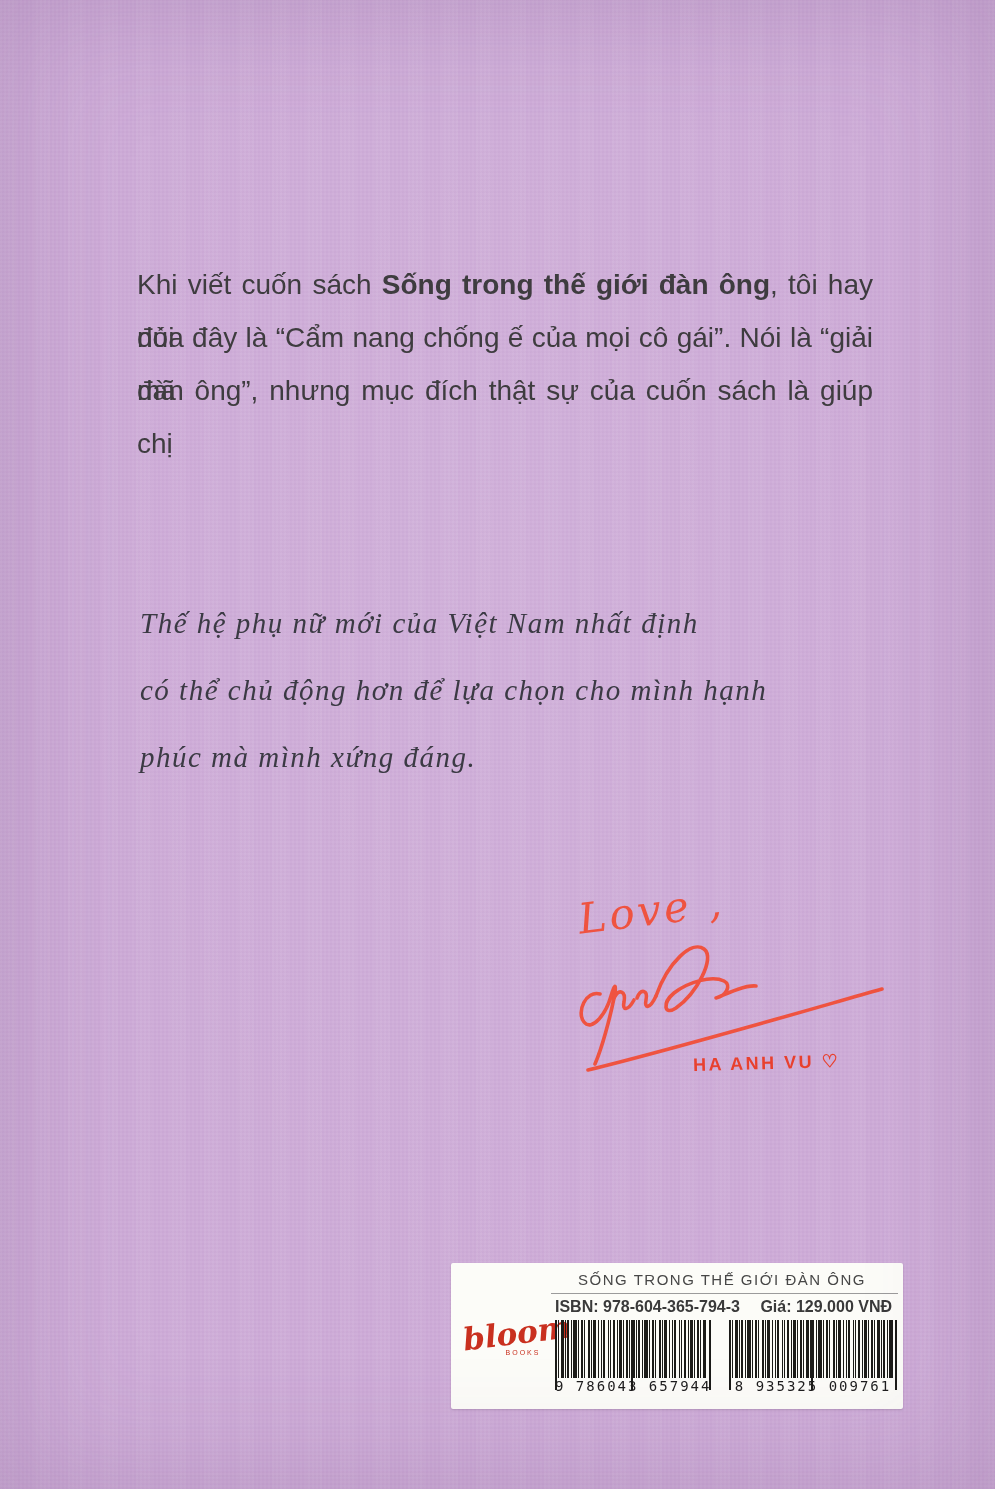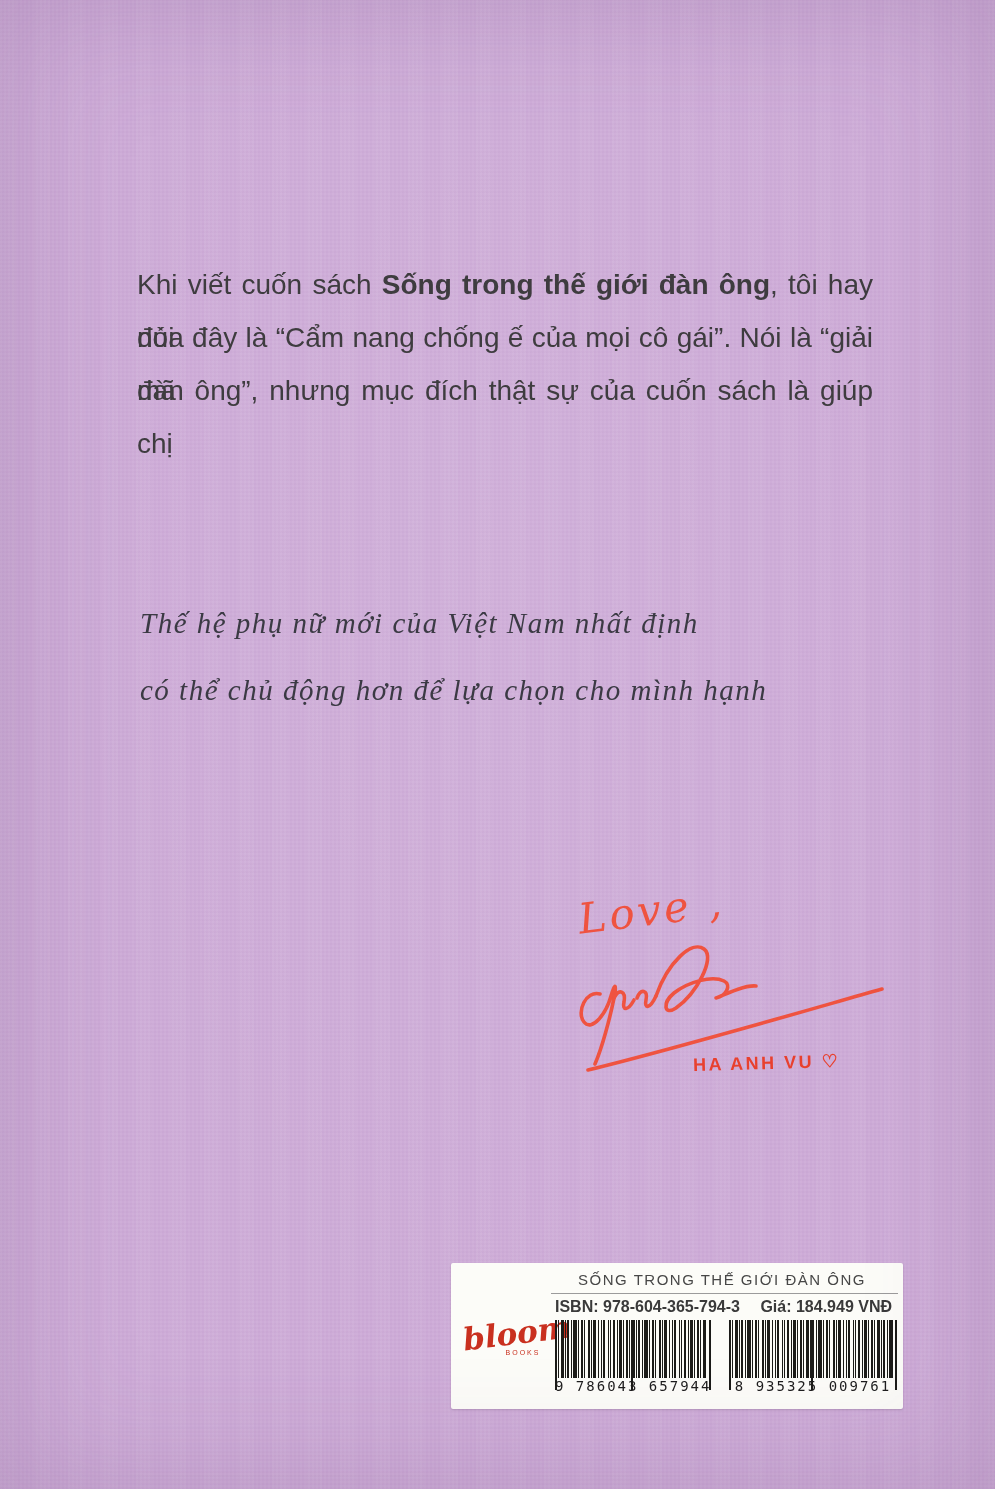--- a/index.html
+++ b/index.html
@@ -80,20 +80,21 @@
 
   <div class="intro">
       <div class="line"><span class="seg">Khi viết cuốn sách </span><span class="seg bold">Sống trong thế giới đàn ông</span><span class="seg">, tôi hay nói</span></div>
       <div class="line"><span class="seg">đùa đây là “Cẩm nang chống ế của mọi cô gái”. Nói là “giải mã</span></div>
       <div class="line"><span class="seg">đàn ông”, nhưng mục đích thật sự của cuốn sách là giúp chị</span></div>
     </div>
 
   <div class="quote">
       <div class="qline">Thế hệ phụ nữ mới của Việt Nam nhất định</div>
       <div class="qline">có thể chủ động hơn để lựa chọn cho mình hạnh</div>
+      <div class="qline">phúc mà mình xứng đáng.</div>
     </div>
 
   <div class="love">Love ,</div>
 
   <svg class="sig-svg" width="330" height="140" viewBox="0 0 330 140">
     <g fill="none" stroke="#ef5340" stroke-width="3.6" stroke-linecap="round" stroke-linejoin="round">
       <path d="M 30 54 C 16 50 6 72 14 82 C 22 92 36 74 41 56 C 45 42 47 44 44 58 C 40 78 32 108 25 124"></path>
       <path d="M 44 58 C 49 48 56 51 54 62 C 52 71 58 71 64 60"></path>
       <path d="M 67 58 C 71 48 78 50 76 60 C 74 69 80 69 86 56"></path>
       <path d="M 86 56 C 98 22 122 0 134 9 C 146 18 126 54 106 68 C 94 76 92 63 104 53 C 118 42 142 35 154 41 C 162 45 156 56 146 58 C 160 52 176 45 186 46"></path>
@@ -101,21 +102,21 @@
     </g>
   </svg>
 
   <div class="sig-caption">HA ANH VU ♡</div>
 
 
   <div class="box">
     <div class="box-title">SỐNG TRONG THẾ GIỚI ĐÀN ÔNG</div>
     <div class="box-divider"></div>
     <div class="box-isbn">ISBN: 978-604-365-794-3</div>
-    <div class="box-price">Giá: 184.949 VNĐ</div>
+    <div class="box-price">Giá: 129.000 VNĐ</div>
 
     <div class="bloom">
       <span class="bloom-name">bloom</span>
       <span class="bloom-sub">BOOKS</span>
     </div>
 
     <div class="barcode first">
       <div class="bars">
         <span class="guard g-left"></span>
         <span class="guard g-mid"></span>

